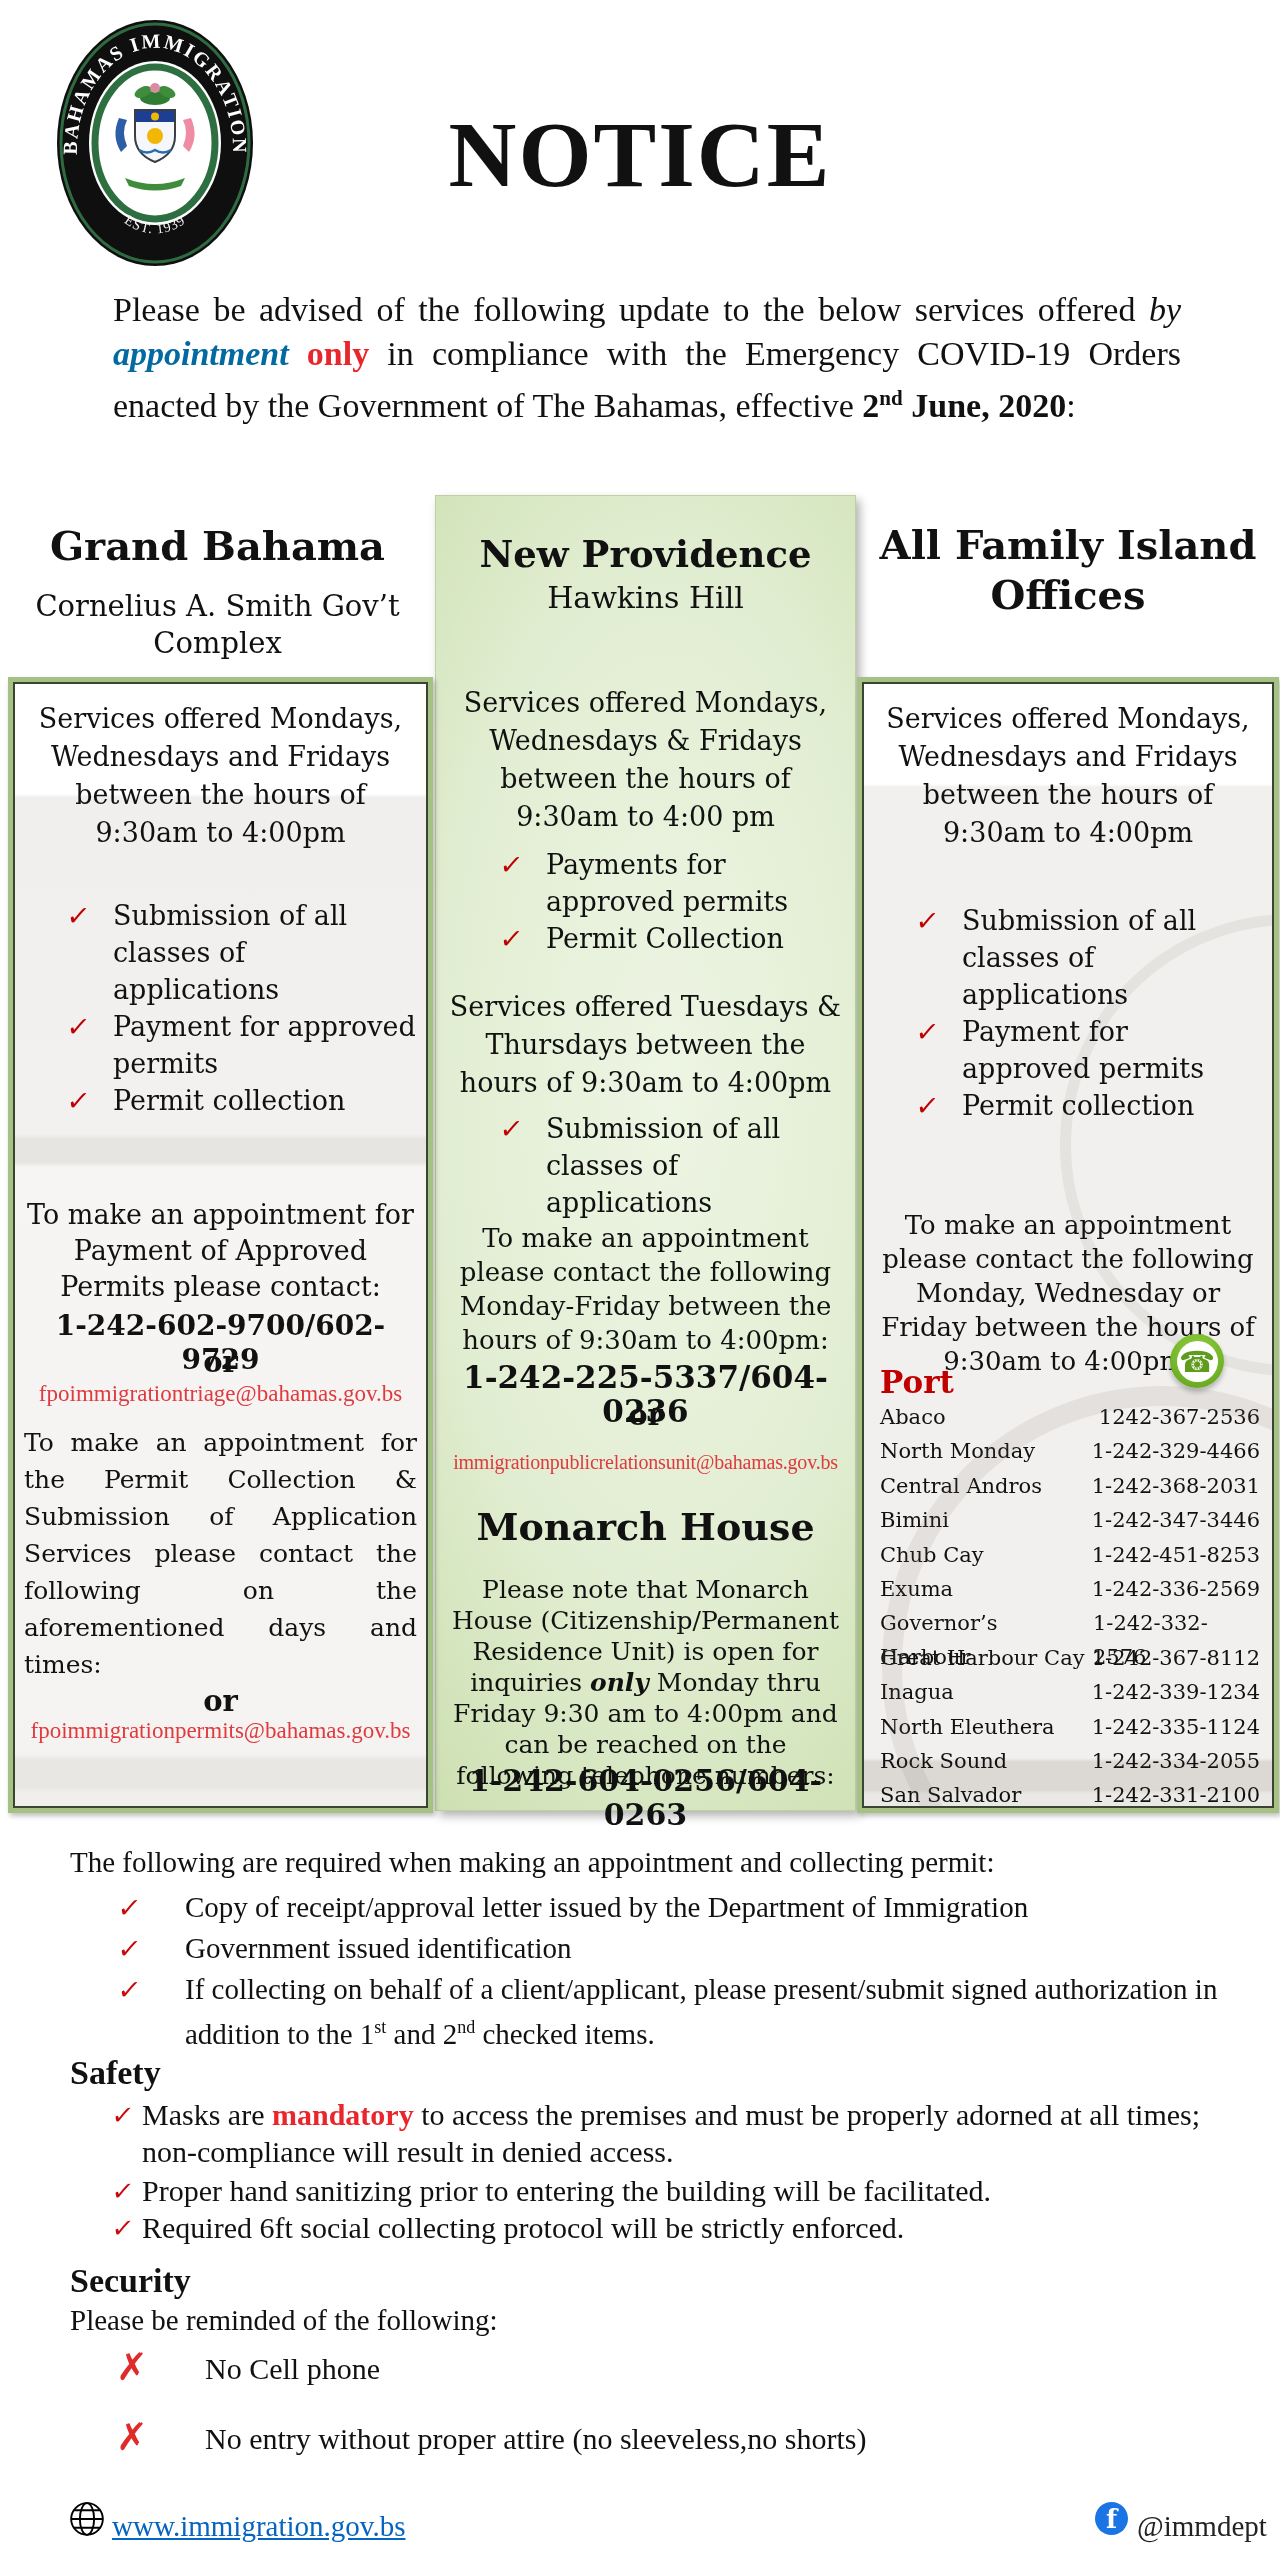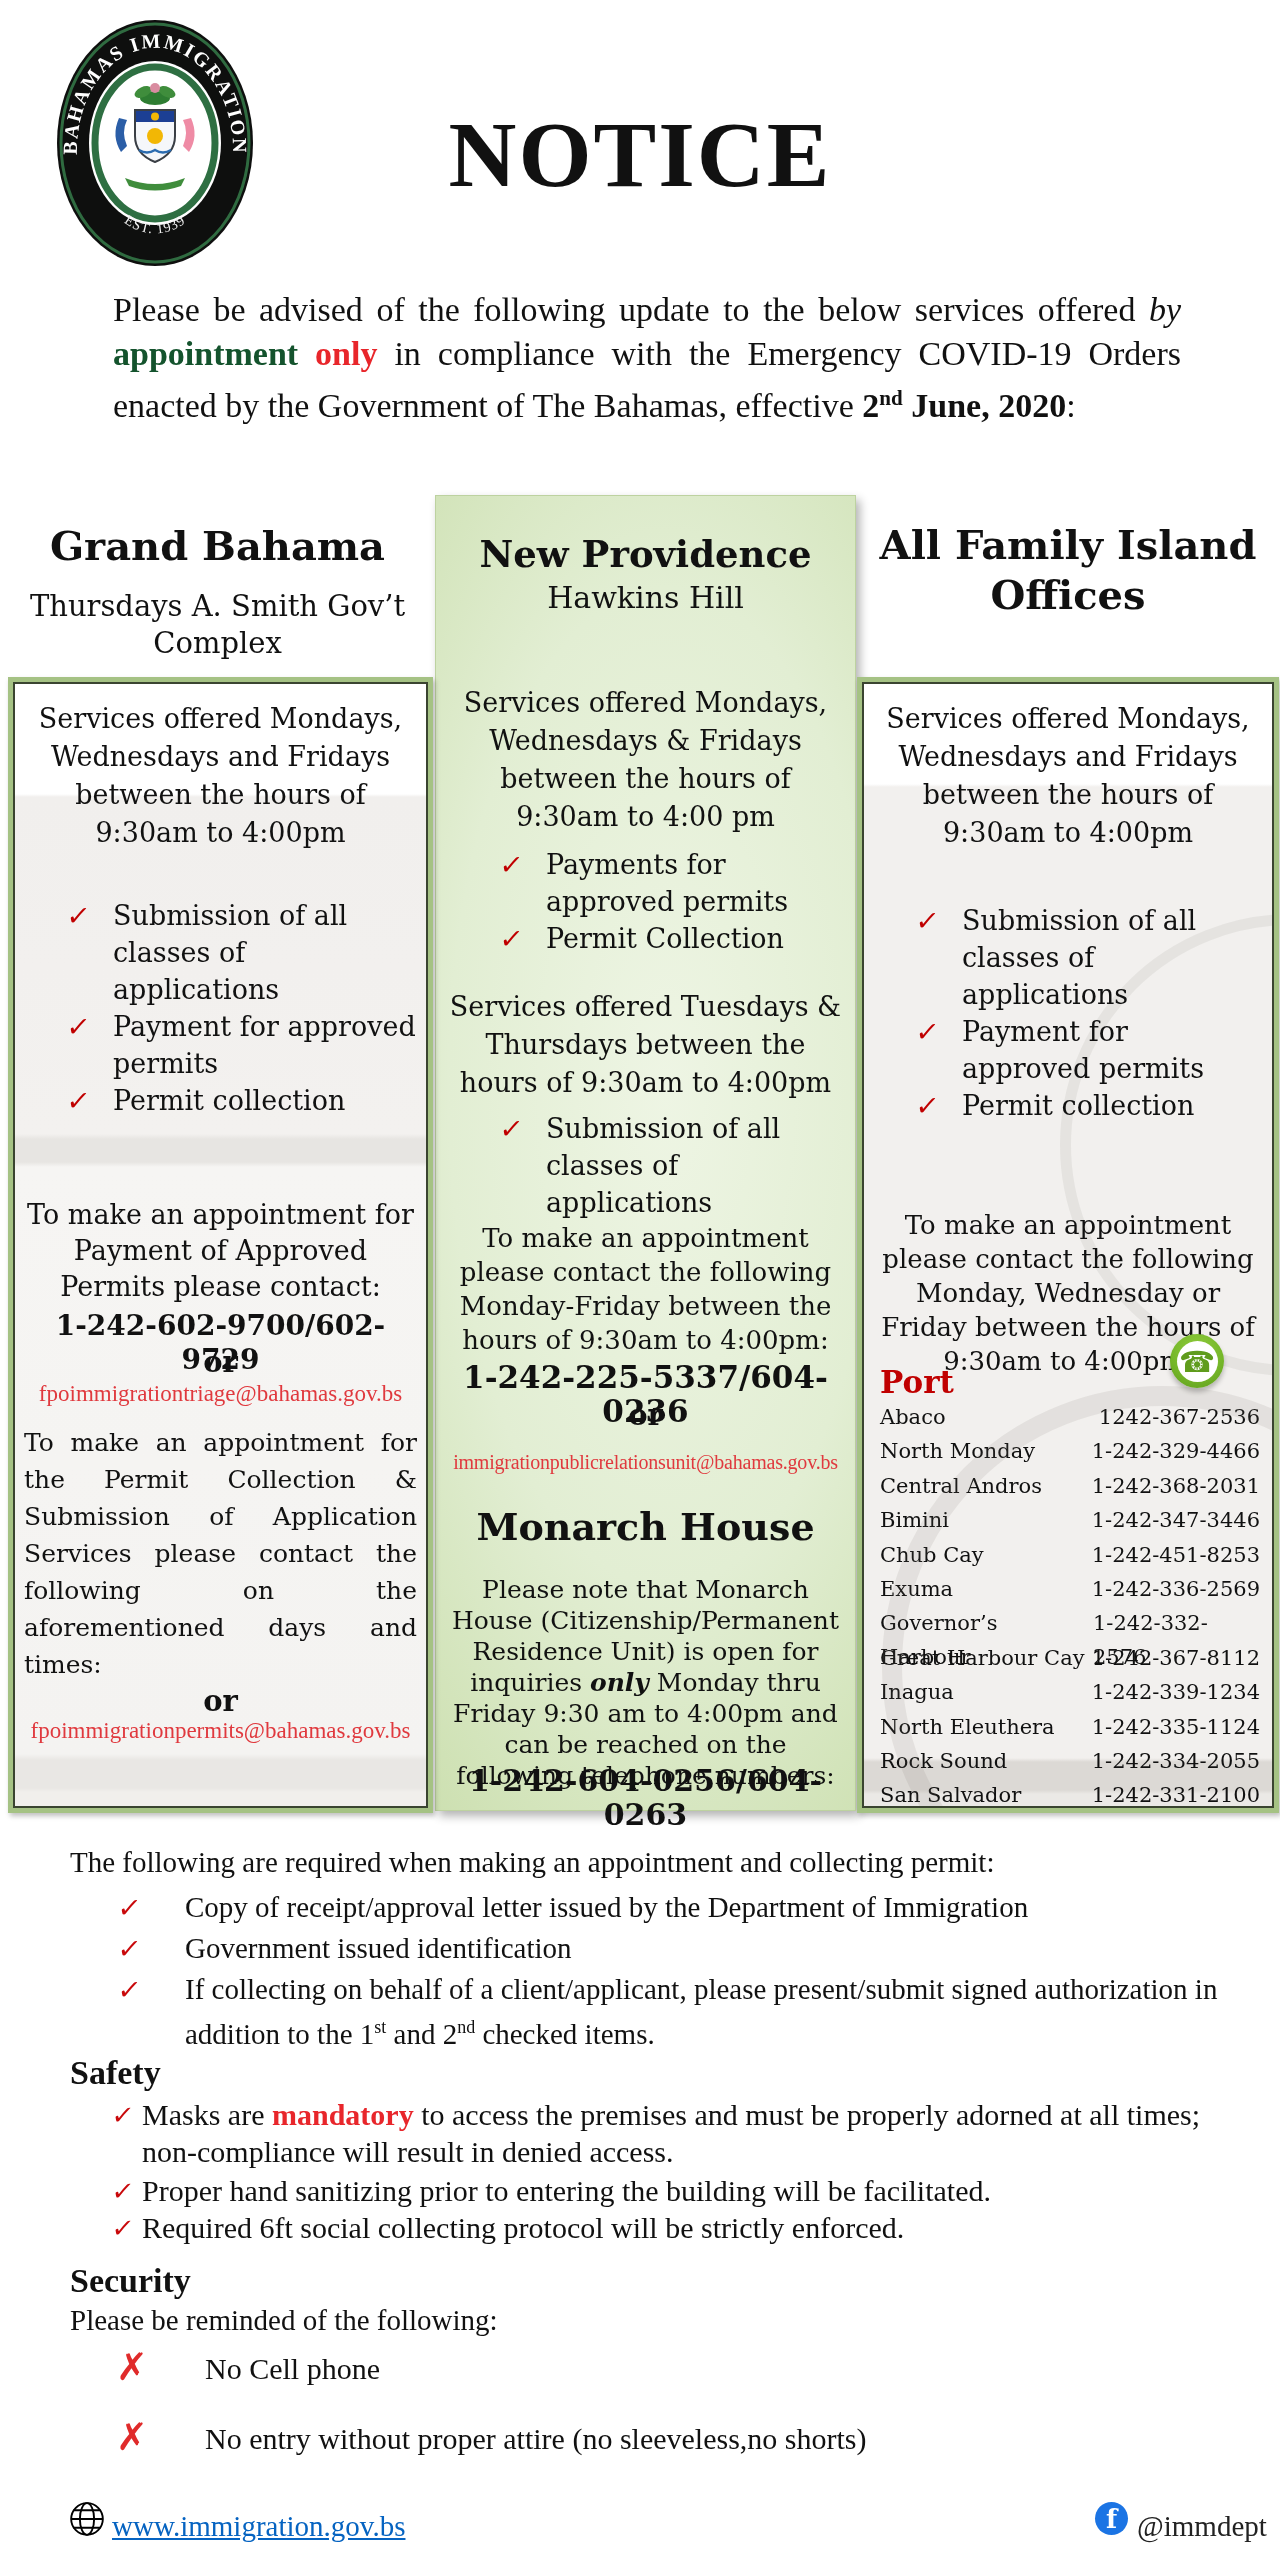--- a/index.html
+++ b/index.html
@@ -5,21 +5,21 @@
   html,body{margin:0;padding:0;width:1280px;height:2560px;background:#ffffff;overflow:hidden;
     font-family:"Liberation Serif",serif;color:#111;}
   .abs{position:absolute;}
 
   
   .notice-title{left:0;right:0;top:100px;text-align:center;font-size:94px;font-weight:bold;
     letter-spacing:2px;font-family:"Liberation Serif",serif;}
   .intro{left:113px;top:288px;width:1068px;font-size:34px;line-height:44px;text-align:justify;}
   .intro .it{font-style:italic;}
   .intro .red-b{color:#e8262b;font-weight:bold;}
-  .intro .red-bi{color:#14532d;font-weight:bold;}
+  .intro .red-bi{color:#0369a1;font-weight:bold;font-style:italic;}
   .intro .b{font-weight:bold;}
   sup{font-size:0.62em;}
 
   
   .col-head{font-family:"DejaVu Serif",serif;font-weight:bold;text-align:center;}
   .gb-head{left:15px;top:522px;width:405px;font-size:40px;}
   .gb-sub{left:15px;top:588px;width:405px;text-align:center;font-size:29px;line-height:37px;
     font-family:"DejaVu Serif",serif;}
   .fi-head{left:862px;top:520px;width:412px;font-size:40px;line-height:50px;}
 
@@ -144,21 +144,21 @@
   </svg>
 </div>
 
 <div class="abs notice-title">NOTICE</div>
 
 <div class="abs intro">
   <span>Please be advised of the following update to the below services offered </span><span class="it">by </span><span class="red-bi">appointment </span><span class="red-b">only</span><span> in compliance with the Emergency COVID-19 Orders enacted by the Government of The Bahamas, effective </span><span class="b">2</span><sup class="b">nd</sup><span class="b"> June, 2020</span><span>:</span>
 </div>
 
 <div class="abs col-head gb-head">Grand Bahama</div>
-<div class="abs gb-sub">Thursdays A. Smith Gov’t Complex</div>
+<div class="abs gb-sub">Cornelius A. Smith Gov’t Complex</div>
 <div class="abs col-head fi-head">All Family Island Offices</div>
 
 <div class="abs np-panel">
   <div class="ttl np-title">New Providence</div>
   <div class="ttl np-sub">Hawkins Hill</div>
 
   <div class="col-p" style="top:188px;">Services offered Mondays, Wednesdays &amp; Fridays between the hours of 9:30am to 4:00 pm</div>
 
   <div class="check-list" style="top:350px;left:64px;">
     <div class="check-item"><span class="check">✓</span><span>Payments for approved permits</span></div>

